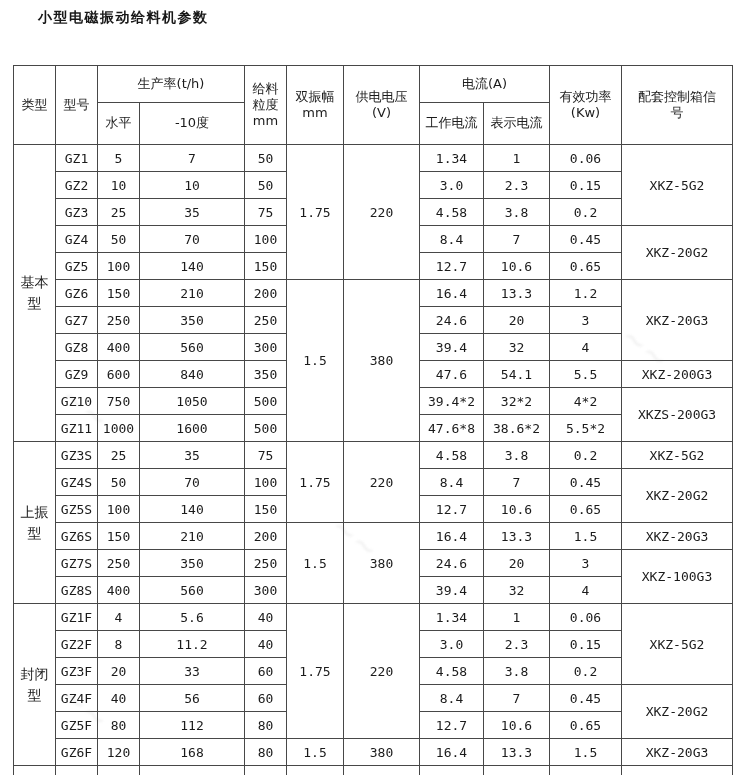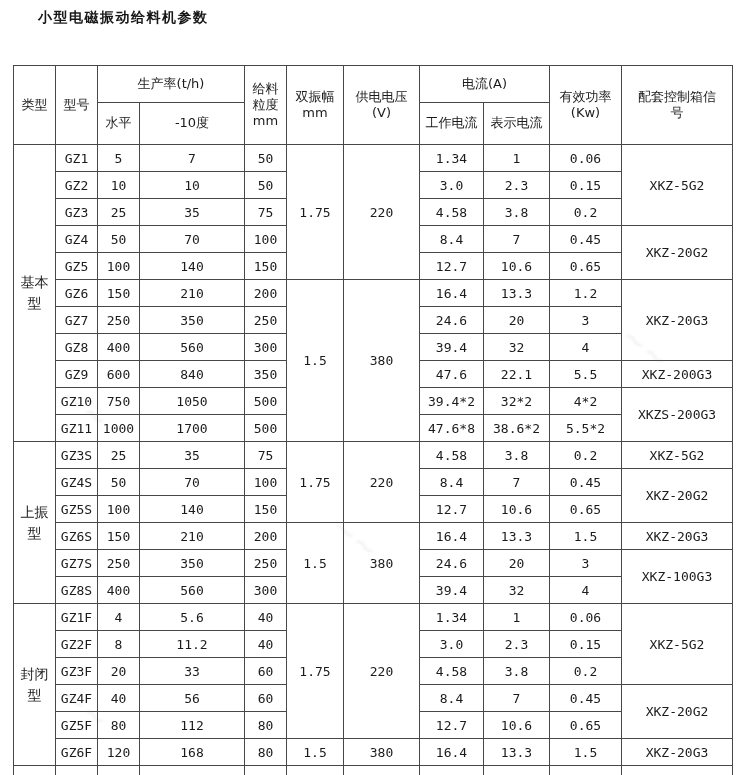--- a/index.html
+++ b/index.html
@@ -200,38 +200,38 @@
         <td>39.4</td>
         <td>32</td>
         <td>4</td>
       </tr>
       <tr>
         <td>GZ9</td>
         <td>600</td>
         <td>840</td>
         <td>350</td>
         <td>47.6</td>
-        <td>22.1</td>
+        <td>54.1</td>
         <td>5.5</td>
         <td>XKZ-200G3</td>
       </tr>
       <tr>
         <td>GZ10</td>
         <td>750</td>
         <td>1050</td>
         <td>500</td>
         <td>39.4*2</td>
         <td>32*2</td>
         <td>4*2</td>
         <td rowspan="2">XKZS-200G3</td>
       </tr>
       <tr>
         <td>GZ11</td>
         <td>1000</td>
-        <td>1700</td>
+        <td>1600</td>
         <td>500</td>
         <td>47.6*8</td>
         <td>38.6*2</td>
         <td>5.5*2</td>
       </tr>
       <tr>
         <td rowspan="6" class="type-cell">上振型</td>
         <td>GZ3S</td>
         <td>25</td>
         <td>35</td>

